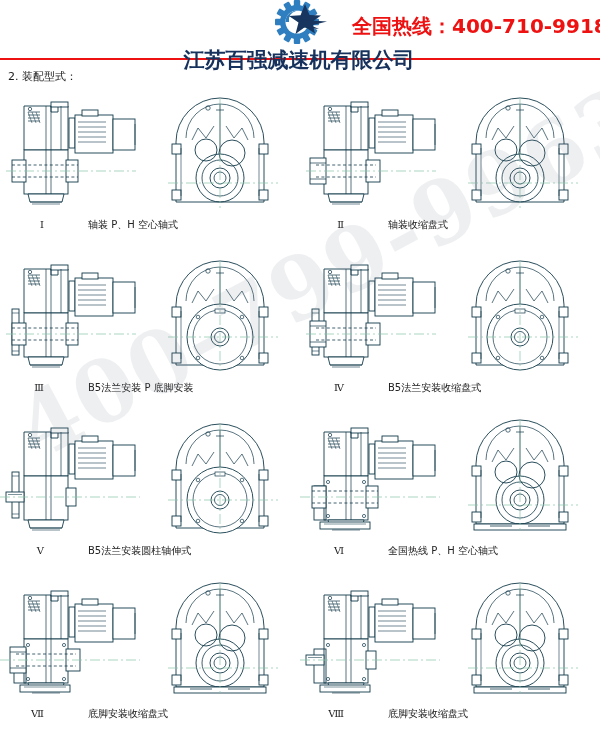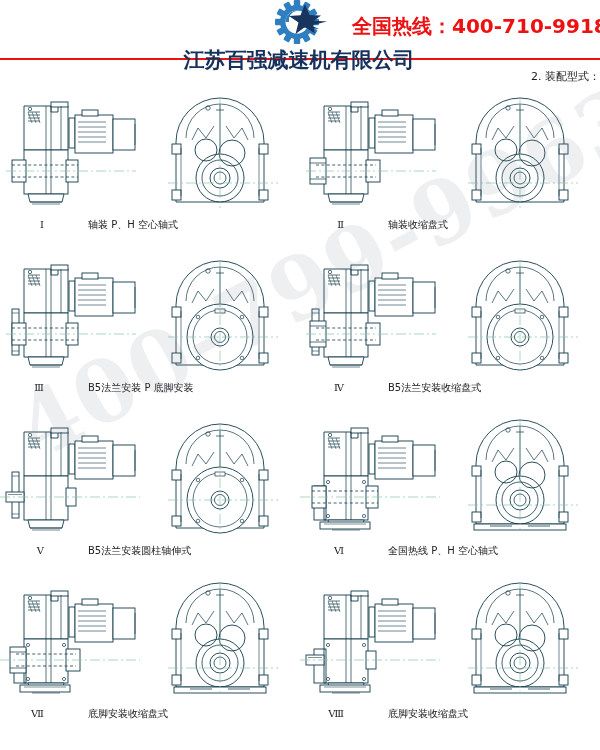--- a/index.html
+++ b/index.html
@@ -57,21 +57,20 @@
     width: 600px;
     margin: 0;
   }
 
   
   .section-title {
     font-size: 11px;
     color: #1a1a1a;
     margin: 9px 0 0 8px;
     font-family: "DejaVu Sans", "Liberation Sans", sans-serif;
-    text-align: right;
   }
 
   
   .watermark {
     position: absolute;
     left: 40px;
     top: 250px;
     width: 520px;
     height: 300px;
     font-size: 86px;

